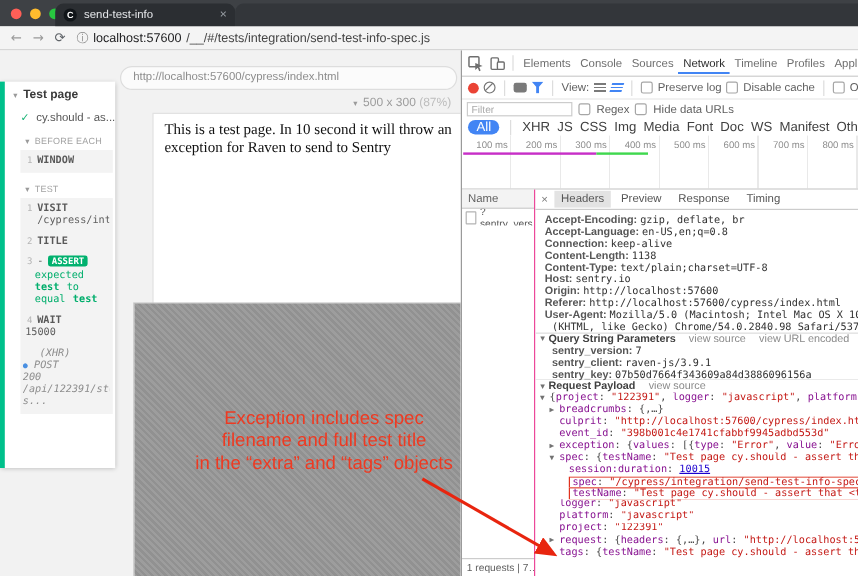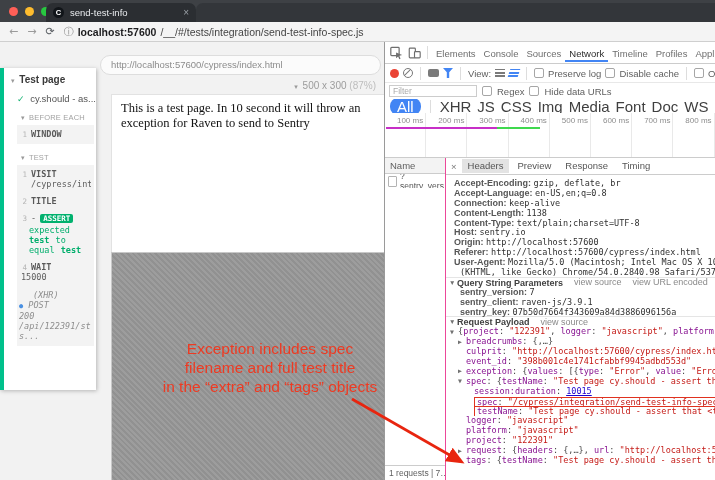--- a/index.html
+++ b/index.html
@@ -15,30 +15,30 @@
   .tab-rest{position:absolute;left:196px;top:3px;right:0;height:19px;background:#33363a;border-radius:7px 0 0 0}
   .favicon{width:11px;height:11px;border-radius:50%;background:#111519;color:#fff;font-size:7.5px;
            font-weight:bold;display:flex;align-items:center;justify-content:center;flex:none}
   .tab-title{color:#e8eaed;font-size:9.5px;flex:1;white-space:nowrap;overflow:hidden}
   .tab-x{color:#9aa0a6;font-size:10px}
   .urlbar{position:absolute;left:0;top:22px;width:715px;height:20px;background:#f4f4f4;
           border-bottom:1px solid #cfcfcf;box-sizing:border-box;display:flex;align-items:center;gap:9px;padding:0 9px}
   .navico{color:#9b9b9b;font-size:11px;font-family:"DejaVu Sans",sans-serif}
   .reload{color:#5f6368}
   .urltext{font-size:10.5px;color:#454545;display:flex;align-items:center;gap:4px;white-space:nowrap}
-  .urltext .host{color:#1d1d1f;font-weight:bold}
+  .urltext .host{color:#1d1d1f;font-weight:normal}
   .info-i{color:#8b8b8b;font-size:10px;font-family:"DejaVu Sans",sans-serif}
   
   .app{position:absolute;left:0;top:42px;width:384px;bottom:0;background:#f2f2f2;overflow:hidden}
   .url-pill{position:absolute;left:100px;top:13px;width:281px;height:20px;box-sizing:border-box;
             border:1px solid #ddd;border-radius:10px;background:#fbfbfb;color:#8c8c8c;font-size:9.5px;
             line-height:18px;padding:0 10px;white-space:nowrap;overflow:hidden}
   .vp-size{position:absolute;right:8px;top:38px;font-size:10px;color:#9c9c9c}
   .vp-size .pct{color:#bdbdbd}
-  .viewport{position:absolute;left:112px;top:53px;width:272px;height:158px;background:#fff;
+  .viewport{position:absolute;left:128px;top:53px;width:272px;height:158px;background:#fff;
             box-shadow:0 0 0 1px #e2e2e2;box-sizing:border-box;padding:6px 9px;
             font-family:"Liberation Serif",serif;font-size:12.5px;color:#111;line-height:15px}
   .hatched{position:absolute;left:112px;top:211px;width:272px;bottom:0;
            background:repeating-linear-gradient(45deg,#9d9d9d 0 2px,#919191 2px 4px);
            box-shadow:0 0 0 1px #c8c8c8}
   .anno{position:absolute;left:0;right:0;top:86px;text-align:center;font-size:15.5px;line-height:19px}
   
   .sb{position:absolute;left:0;top:26px;width:96px;height:322px;background:#fff;box-sizing:border-box;
       border-left:4px solid #00c08b;box-shadow:1px 1px 4px rgba(0,0,0,.25);overflow:hidden;color:#444}
   .sb-suite{margin:6px 0 0 7px;font-size:10px;color:#3a3a3a}
@@ -76,21 +76,21 @@
   .clr:after{content:"";position:absolute;left:-1px;top:3px;width:9px;height:1.2px;background:#787878;transform:rotate(-45deg)}
   .cam{width:11px;height:8px;background:#7a7a7a;border-radius:2px;flex:none}
   .fun{width:10px;height:10px;background:#4285f4;flex:none;
        clip-path:polygon(0 0,100% 0,62% 42%,62% 100%,38% 100%,38% 42%)}
   .vico1{width:10px;height:8px;flex:none;background:repeating-linear-gradient(#7a7a7a 0 1.5px,transparent 1.5px 3.2px)}
   .vico2{width:10px;height:8px;flex:none;background:repeating-linear-gradient(#4285f4 0 1.5px,transparent 1.5px 3.2px);
          transform:skewX(-18deg)}
   .cb{width:8px;height:8px;border:1px solid #a6a6a6;border-radius:2px;background:#fff;flex:none}
   .dt-filter{height:16px;padding:0 4px;gap:5px;font-size:9.5px}
   .fbox{width:88px;height:12px;border:1px solid #ccc;font-size:8.5px;color:#aaa;line-height:11px;padding:0 3px;box-sizing:border-box;background:#fff}
-  .dt-pills{height:14px;padding:0 5px;gap:6px;font-size:15px;color:#3f3f3f}
+  .dt-pills{height:14px;padding:0 5px;gap:6px;font-size:11px;color:#3f3f3f}
   .pill.sel{background:#4285f4;color:#fff;border-radius:8px;padding:0 7px}
   .dt-ov{position:relative;height:44px;border-bottom:1px solid #ccc;
          background:repeating-linear-gradient(90deg,transparent 0 40.2px,#e9e9e9 40.2px 41.2px)}
   .tick{position:absolute;top:3px;width:38px;text-align:right;font-size:8px;color:#8e8e8e}
   .ovline{position:absolute;top:14px;height:2px}
   .ln-m{left:1px;width:111px;background:#c72fc7}
   .ln-g{left:112px;width:43px;background:#3fd84e}
   .dt-table{position:absolute;left:0;right:0;top:116px;bottom:0;display:flex}
   .col-left{width:61px;flex:none;border-right:1px solid #ec4899;display:flex;flex-direction:column;box-sizing:border-box}
   .nh{height:16px;background:#f3f3f3;border-bottom:1px solid #ccc;font-size:9.5px;color:#5f5f5f;

